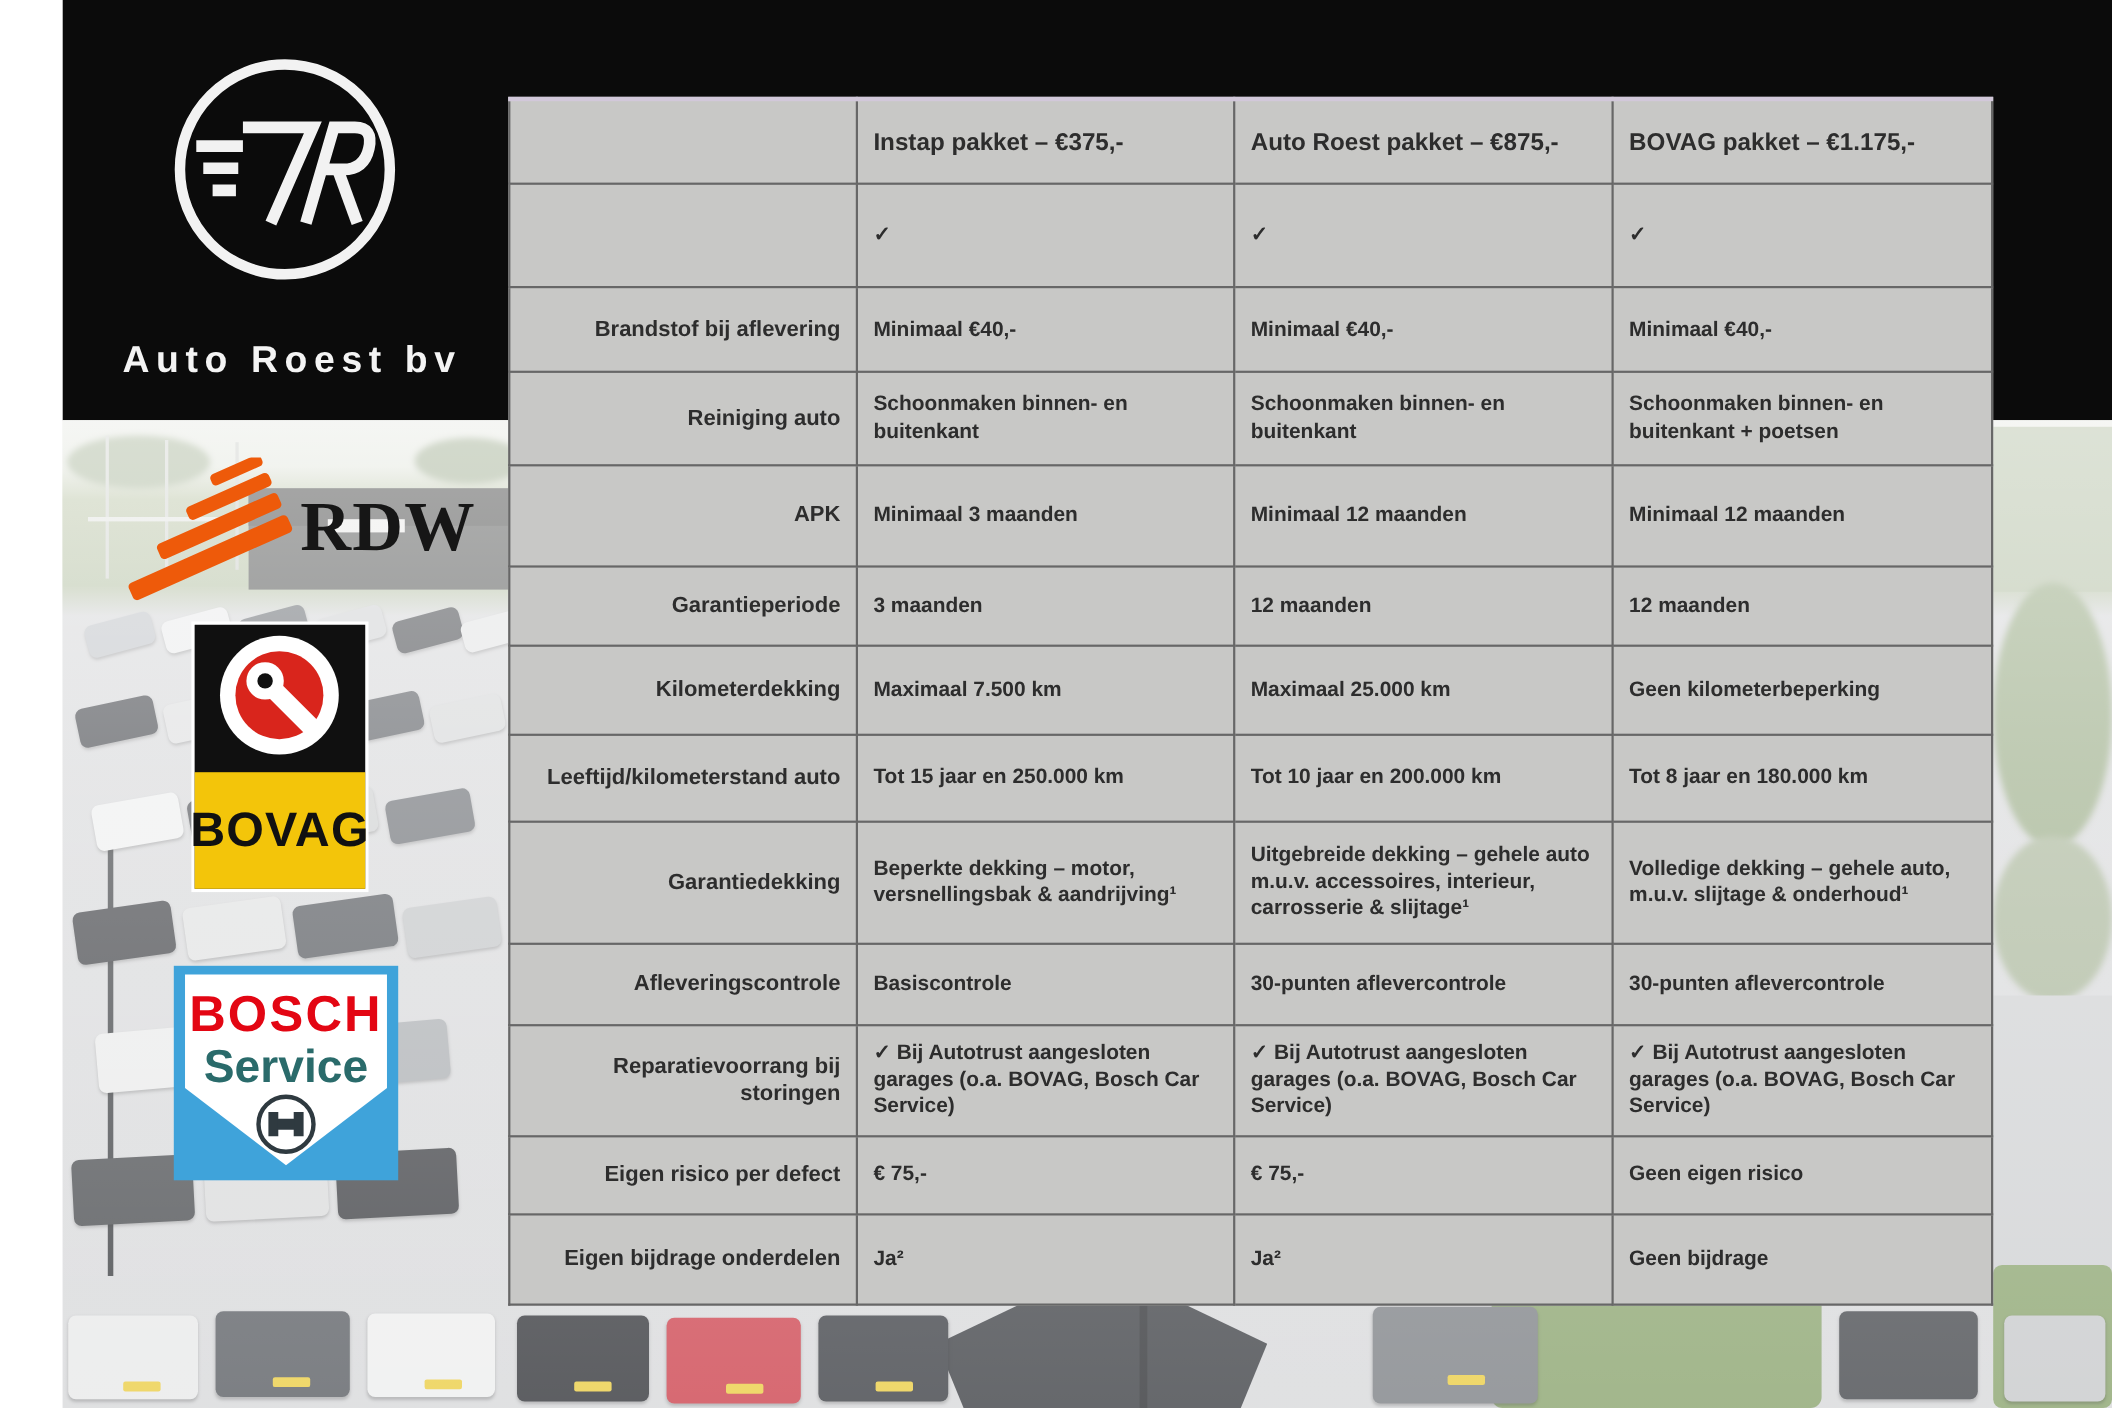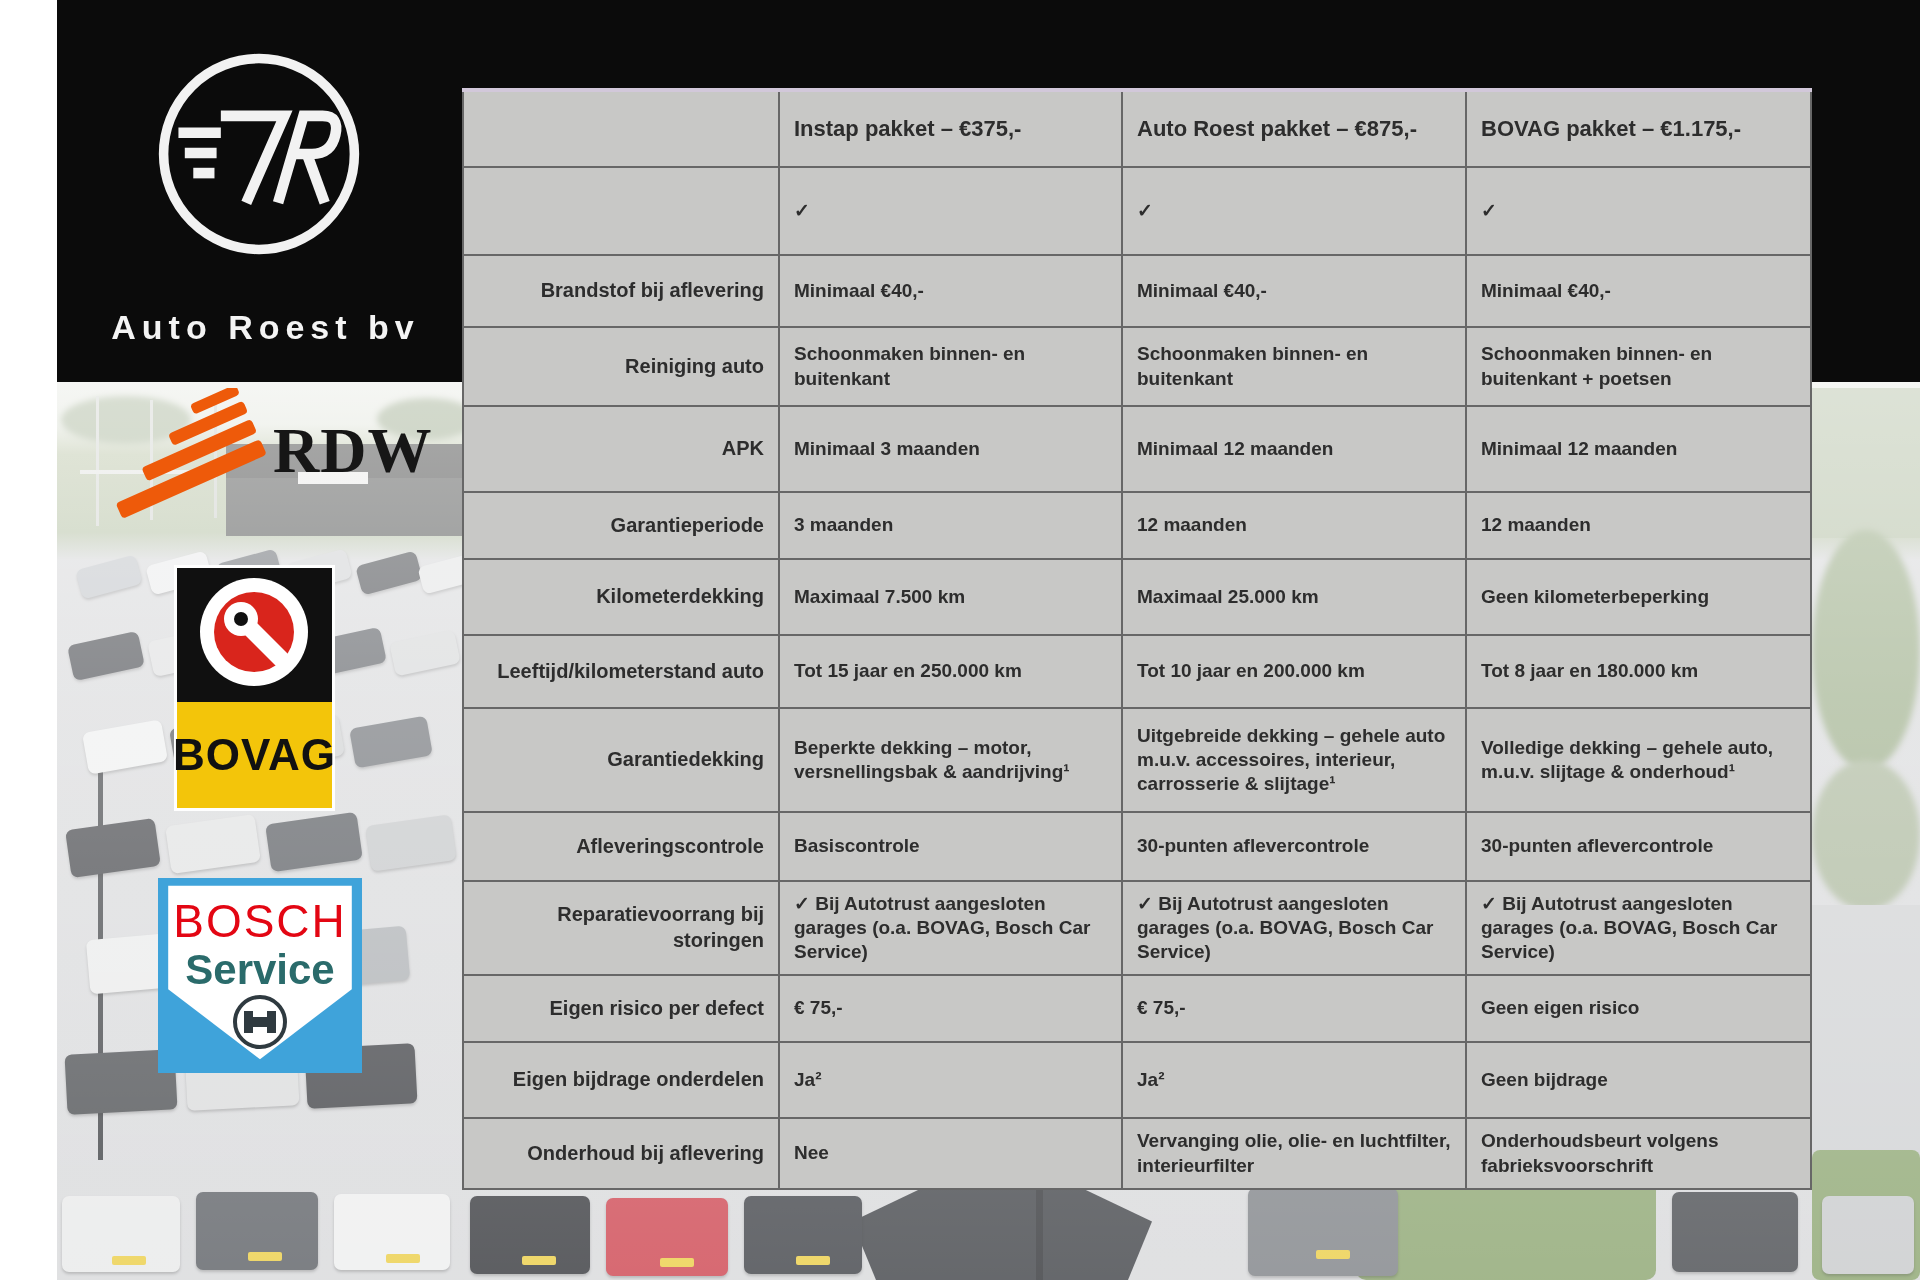--- a/index.html
+++ b/index.html
@@ -50,42 +50,42 @@
   tbody tr:nth-child(12){height:76px;}
   tbody tr:nth-child(13){height:71px;}
   
   .brand-box{position:absolute;left:57px;top:0;width:405px;height:382px;z-index:12;padding-left:12px;}
   .brand-box svg{position:absolute;left:96px;top:48px;}
   .brand-name{
     position:absolute;left:0;top:308px;width:100%;text-align:center;
     color:#f4f4f4;font-size:34px;font-weight:bold;letter-spacing:6px;white-space:nowrap;
   }
   
-  .rdw-logo{position:absolute;left:95px;top:388px;width:330px;height:130px;z-index:12;}
+  .rdw-logo{position:absolute;left:95px;top:416px;width:330px;height:130px;z-index:12;}
   .rdw-text{
     position:absolute;left:178px;top:26px;color:#161616;
     font-family:"Liberation Serif",serif;font-weight:bold;font-size:64px;letter-spacing:1px;
   }
   
   .bovag-logo{position:absolute;left:177px;top:568px;width:155px;height:240px;z-index:12;
     box-shadow:0 0 0 3px #ffffff;background:#101010;text-align:right;}
   .bovag-band{
     position:absolute;left:0;bottom:0;width:100%;height:106px;background:#f3c50a;
     display:flex;align-items:center;justify-content:center;
     color:#111;font-size:44px;font-weight:bold;letter-spacing:1px;
     font-stretch:condensed;
   }
   
   .bosch-logo{position:absolute;left:158px;top:878px;width:204px;height:195px;background:#3fa3da;z-index:12;}
   .bosch-shield{
     position:absolute;left:0;top:0;width:100%;height:100%;
     clip-path:polygon(5% 4%,95% 4%,95% 57%,50% 93%,5% 57%);background:#ffffff;
   }
   .bosch-word{position:absolute;left:0;top:16px;width:100%;text-align:center;
-    color:#e30613;font-size:46px;font-weight:normal;letter-spacing:2px;}
+    color:#e30613;font-size:46px;font-weight:bold;letter-spacing:2px;}
   .bosch-service{position:absolute;left:0;top:68px;width:100%;text-align:center;
     color:#2a6b6b;font-size:42px;font-weight:bold;}
   .bosch-emblem{position:absolute;left:72px;top:114px;}
 </style>
 </head>
 <body>
 
 <div class="white-strip"></div>
 <div class="black-zone"></div>
 
@@ -237,26 +237,20 @@
         <td>€ 75,-</td>
         <td>€ 75,-</td>
         <td>Geen eigen risico</td>
       </tr>
       <tr>
         <td class="row-label">Eigen bijdrage onderdelen</td>
         <td>Ja²</td>
         <td>Ja²</td>
         <td>Geen bijdrage</td>
       </tr>
-      <tr>
-        <td class="row-label">Onderhoud bij aflevering</td>
-        <td>Nee</td>
-        <td>Vervanging olie, olie- en luchtfilter, interieurfilter</td>
-        <td>Onderhoudsbeurt volgens fabrieksvoorschrift</td>
-      </tr>
     </tbody>
 </table>
 
 <div class="brand-box">
   <svg width="212" height="212" viewBox="0 0 200 200">
     <circle cx="100" cy="100" r="90" fill="none" stroke="#f2f2f2" stroke-width="9"></circle>
     <g stroke="#f2f2f2" stroke-width="10" fill="none">
       <line x1="24" y1="80" x2="64" y2="80"></line>
       <line x1="30" y1="99" x2="60" y2="99"></line>
       <line x1="38" y1="118" x2="58" y2="118"></line>

